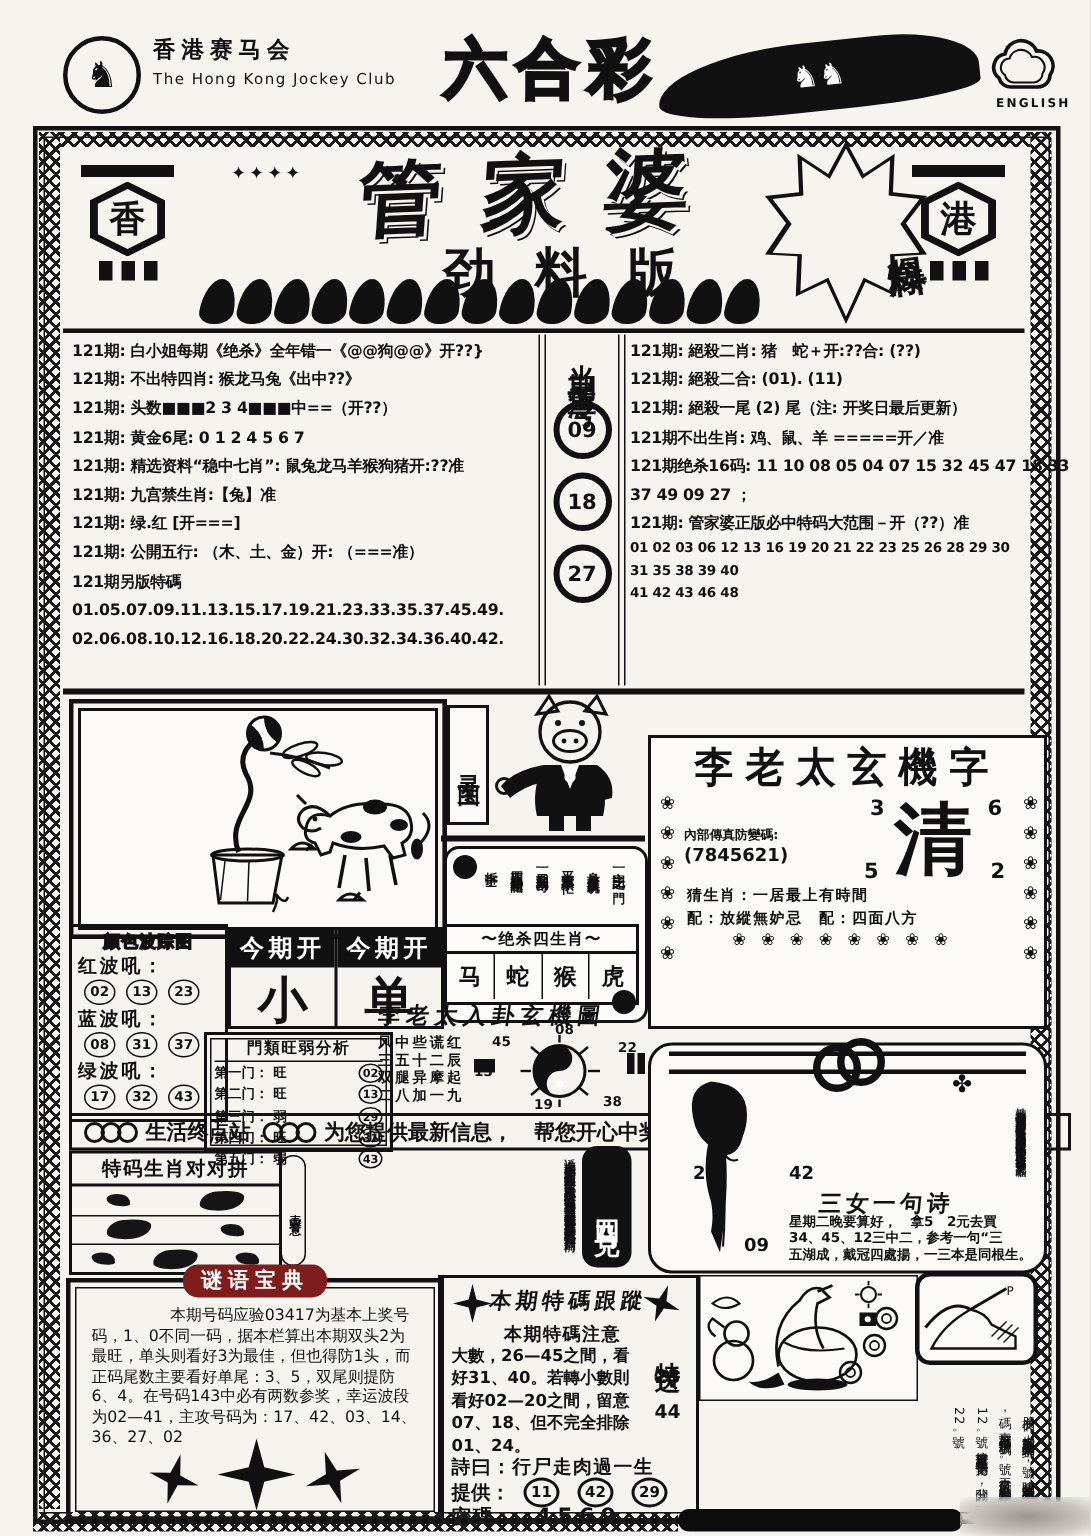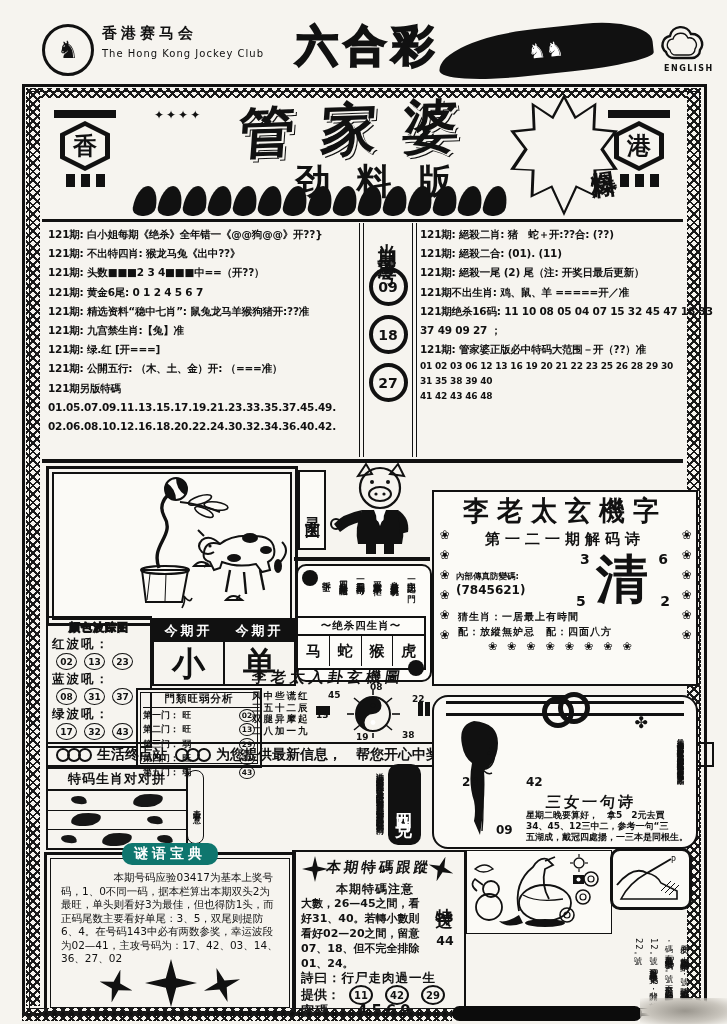--- a/index.html
+++ b/index.html
@@ -74,21 +74,21 @@
   .mflowers{text-align:center;font-size:11px;letter-spacing:10px;margin-top:1px;}
   
   .wavebox{left:46px;top:616px;width:102px;height:124px;border:2px solid #111;padding:2px 0;}
   .wtitle{font-size:11px;font-weight:900;text-align:center;letter-spacing:1px;color:#fff;-webkit-text-stroke:1px #111;}
   .wrow{font-size:12.5px;font-weight:900;margin:1px 0 0 4px;letter-spacing:2px;}
   .wnums{display:flex;gap:7px;margin:0 0 1px 8px;align-items:center;}
   .wn{width:19px;height:15px;border:1.8px solid #111;border-radius:50%;font-size:9px;font-weight:bold;display:flex;align-items:center;justify-content:center;}
   .openbox{left:152px;top:618px;width:140px;height:64px;border:2px solid #111;display:flex;}
   .opencell{flex:1;display:flex;flex-direction:column;}
   .opencell+.opencell{border-left:2px solid #111;}
-  .openhdr{background:#111;color:#fff;font-size:13px;font-weight:900;text-align:center;letter-spacing:3px;padding:2px 0;}
+  .openhdr{background:#111;color:#fff;font-size:16px;font-weight:900;text-align:center;letter-spacing:3px;padding:2px 0;}
   .openval{flex:1;display:flex;align-items:center;justify-content:center;font-size:33px;font-weight:900;}
   .zodbox{left:296px;top:616px;width:126px;height:50px;border:2px solid #111;}
   .zodhdr{font-size:10.5px;font-weight:900;text-align:center;border-bottom:2px solid #111;padding:1px 0;letter-spacing:1px;}
   .zodcells{display:flex;height:30px;}
   .zcell{flex:1;display:flex;align-items:center;justify-content:center;font-size:15px;font-weight:900;}
   .zcell+.zcell{border-left:1.5px solid #111;}
   .doorbox{left:136px;top:688px;width:112px;height:72px;border:2px solid #111;box-shadow:inset 0 0 0 2px #f6f4ef,inset 0 0 0 3px #111;padding:2px 5px;}
   .doortitle{font-size:10.5px;font-weight:900;text-align:center;letter-spacing:1px;border-bottom:1.5px solid #111;padding-bottom:1px;}
   .doorrow{display:flex;align-items:center;justify-content:space-between;font-size:9px;font-weight:bold;margin-top:1.2px;}
   .dn{width:14px;height:11px;border:1.3px solid #111;border-radius:50%;font-size:7.5px;display:flex;align-items:center;justify-content:center;}
@@ -117,21 +117,21 @@
   .womanbox{left:432px;top:695px;width:262px;height:150px;border:2px solid #111;border-radius:16px;background:#fbfaf6;}
   .rope{position:absolute;left:12px;right:12px;top:4px;height:9px;border-top:3px solid #111;border-bottom:3px solid #111;}
   .rope i{position:absolute;top:-8px;width:22px;height:22px;border:5px solid #111;border-radius:50%;background:transparent;}
   .stamp{position:absolute;right:48px;top:16px;font-size:16px;}
   .wnum{position:absolute;font-size:12px;font-weight:bold;}
   .womancols{position:absolute;left:104px;top:36px;width:148px;height:56px;writing-mode:vertical-rl;font-size:7.5px;line-height:12px;letter-spacing:0.5px;overflow:hidden;}
   .p3title{position:absolute;left:112px;top:96px;font-size:15px;font-weight:900;letter-spacing:3px;transform:skewX(-6deg);}
   .p3lines{position:absolute;left:92px;top:113px;width:162px;font-size:9px;font-weight:bold;line-height:11px;}
   
   .riddle{left:44px;top:852px;width:246px;height:156px;border:3px solid #111;box-shadow:inset 0 0 0 3px #f6f4ef,inset 0 0 0 4px #111;}
-  .rtitle{position:absolute;left:50%;top:-12px;transform:translateX(-50%);background:#0f766e;color:#fff;font-size:14px;font-weight:900;letter-spacing:4px;padding:2px 12px;border-radius:10px;white-space:nowrap;}
+  .rtitle{position:absolute;left:50%;top:-12px;transform:translateX(-50%);background:#7f1d1d;color:#fff;font-size:14px;font-weight:900;letter-spacing:4px;padding:2px 12px;border-radius:10px;white-space:nowrap;}
   .rtext{position:absolute;left:14px;top:16px;width:218px;font-size:10.5px;font-weight:normal;line-height:13.5px;text-indent:5em;}
   .spark{position:absolute;background:#111;clip-path:polygon(50% 0,60% 40%,100% 50%,60% 60%,50% 100%,40% 60%,0 50%,40% 40%);}
   .track{left:292px;top:850px;width:170px;height:160px;border:2.5px solid #111;}
   .ttitle{text-align:center;font-size:14.5px;font-weight:900;letter-spacing:3px;margin-top:6px;transform:skewX(-8deg);}
   .tnote{font-size:12px;font-weight:900;margin:4px 0 0 42px;letter-spacing:1px;}
   .tbody{position:absolute;left:7px;top:44px;width:126px;font-size:11px;font-weight:900;line-height:15px;}
   .tesong{position:absolute;right:6px;top:42px;width:26px;text-align:center;}
   .tesong .lbl{writing-mode:vertical-rl;font-size:17px;font-weight:900;letter-spacing:4px;}
   .tsnum{font-size:12.5px;font-weight:bold;margin-top:8px;}
   .tpoem{position:absolute;left:7px;top:118px;font-size:12.5px;font-weight:900;letter-spacing:1px;}
@@ -328,21 +328,20 @@
 平安無事不須忙
 一期二期五門奇
 四五姐妹聚相随
 拆字士</div>
   </div>
 
   <div class="abs mystic">
     <div class="mdeco" style="left:2px;">❀❀❀❀❀❀</div>
     <div class="mdeco" style="right:2px;">❀❀❀❀❀❀</div>
     <div class="mtitle">李老太玄機字</div>
-    <div class="msub">第一二一期解码诗</div>
     <div class="mfaxrow">
       <div>
         <div class="mfax1">內部傳真防變碼:</div>
         <div class="mfax2">(7845621)</div>
       </div>
       <div class="mchar">
         <span class="c" style="left:10px;top:0;">3</span>
         <span class="c" style="right:6px;top:0;">6</span>
         <span class="c" style="left:6px;bottom:0;">5</span>
         <span class="c" style="right:4px;bottom:0;">2</span>

